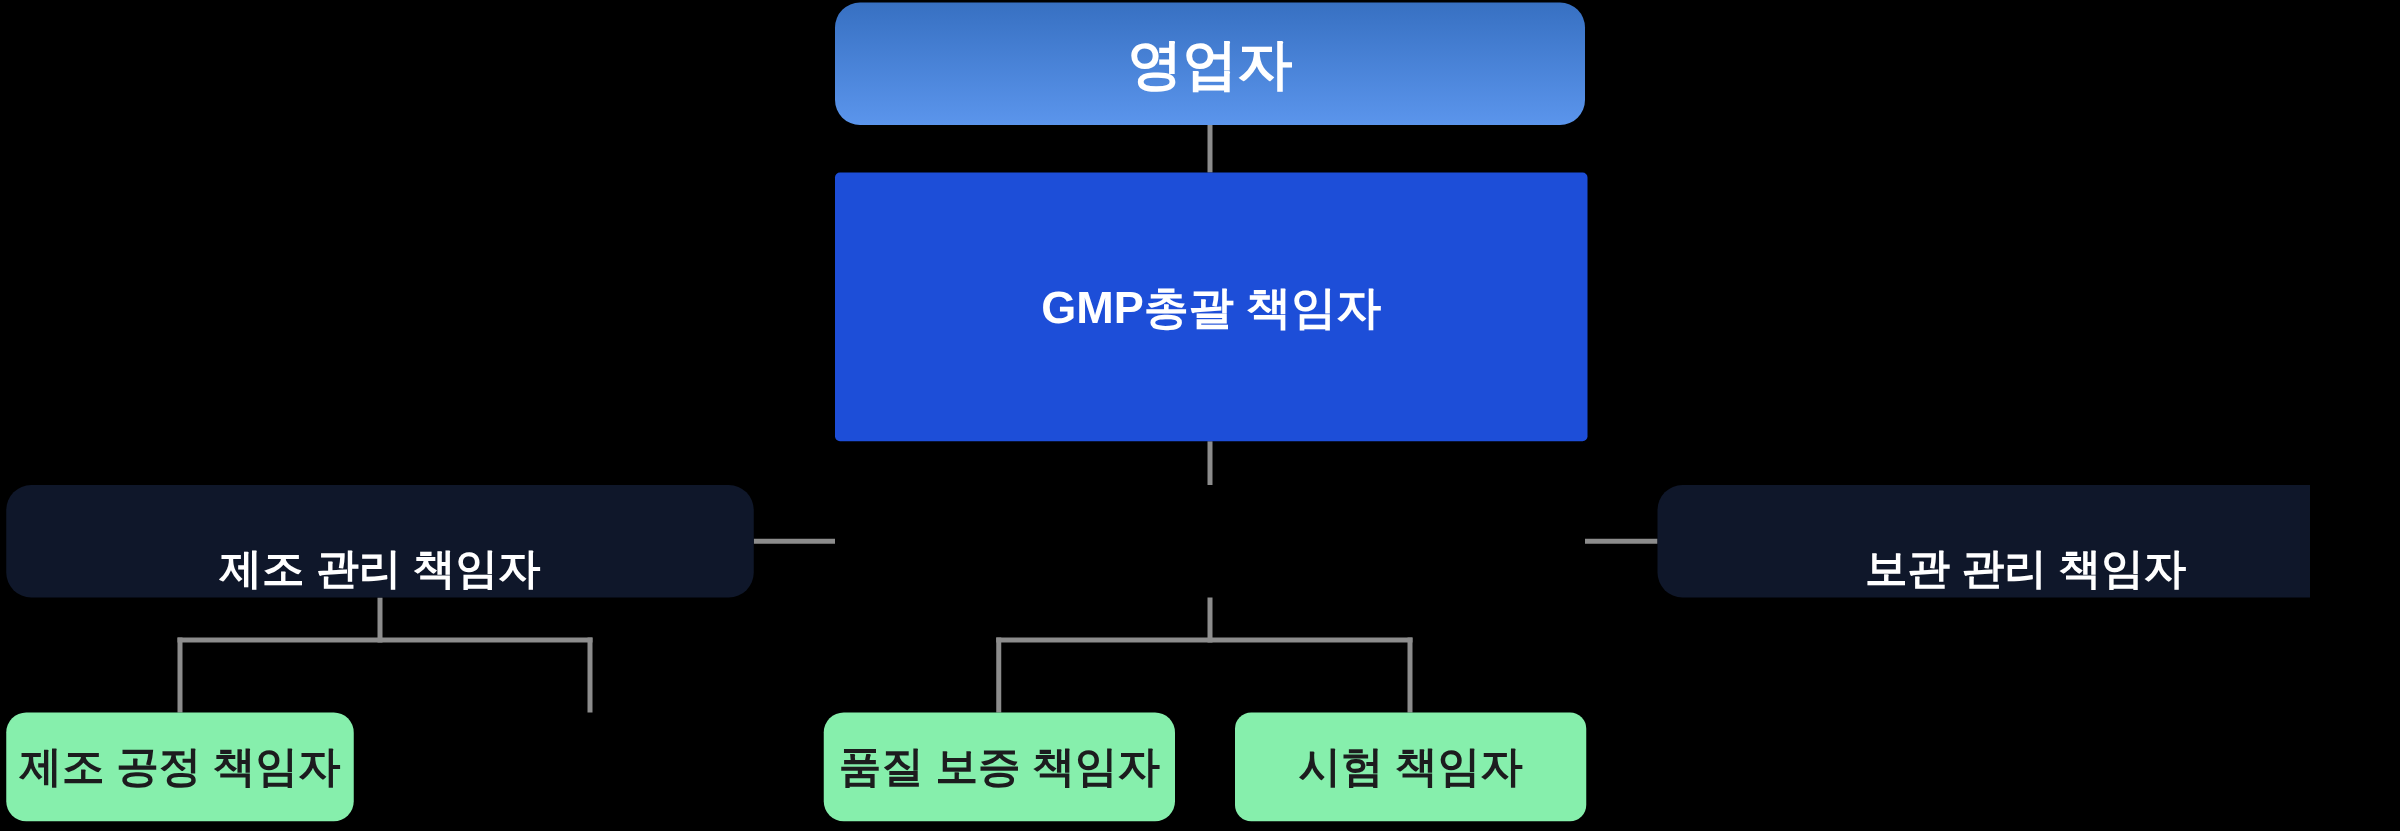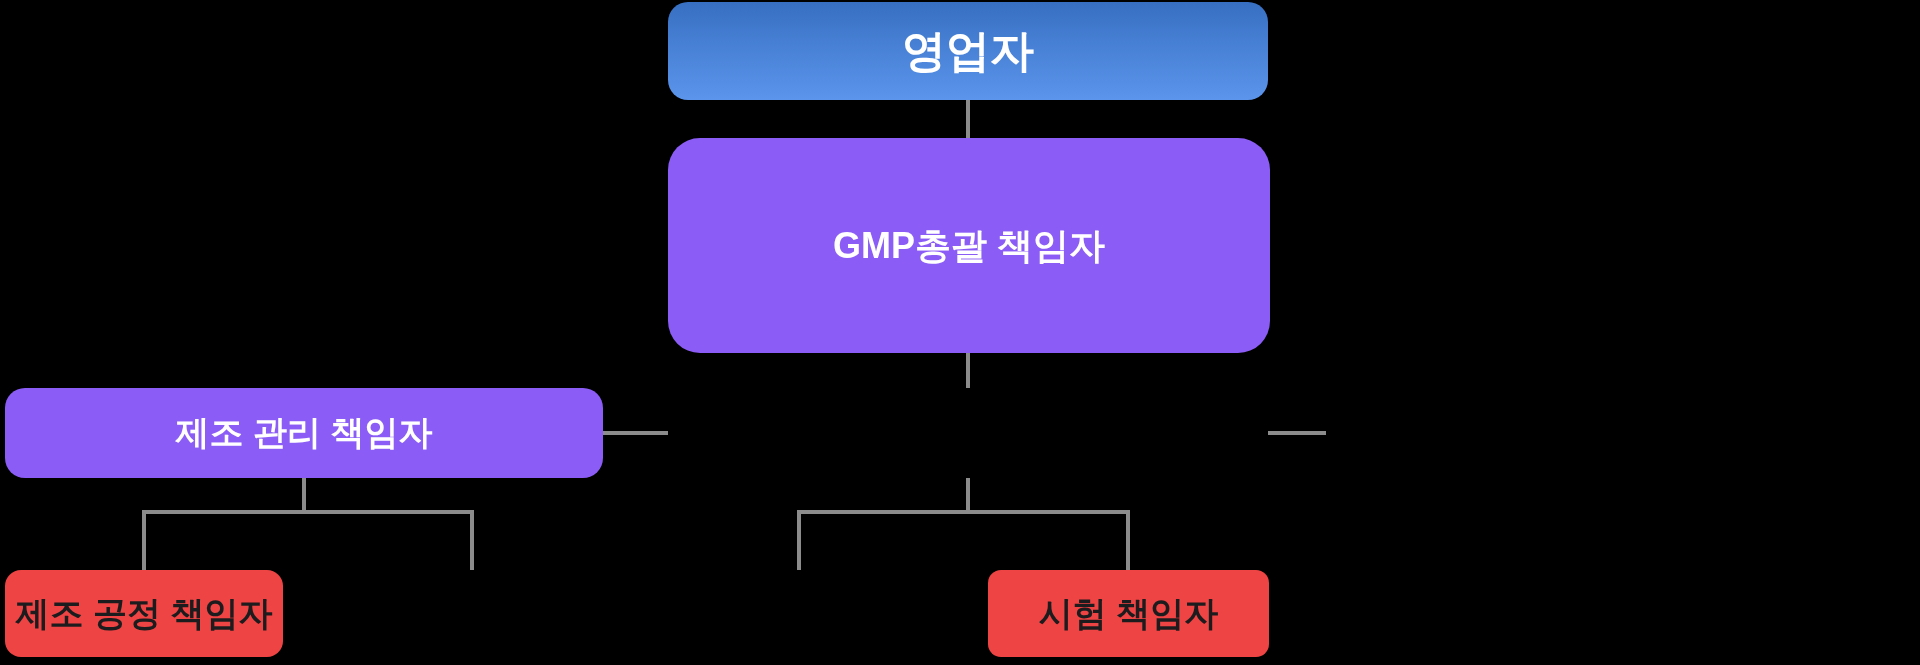--- a/index.html
+++ b/index.html
@@ -22,41 +22,41 @@
   .box-root {
     left: 668px; top: 2px; width: 600px; height: 98px;
     background: linear-gradient(180deg, #3770C2 0%, #5B95EC 100%);
     border-radius: 20px;
     color: #FFFFFF;
     font-size: 44px;
     font-weight: 700;
   }
   .box-gmp {
     left: 668px; top: 138px; width: 602px; height: 215px;
-    background: #8b5cf6;
-    border-radius: 32px;
+    background: #1d4ed8;
+    border-radius: 4px;
     color: #FFFFFF;
     font-size: 36px;
     font-weight: 700;
     flex-direction: column;
     line-height: 1.72;
   }
   .box-blue {
-    background: #8b5cf6;
+    background: #0f172a;
     border-radius: 20px;
     color: #FFFFFF;
     font-size: 34px;
     font-weight: 700;
-    top: 388px; height: 90px;
+    top: 388px; height: 90px; align-items: flex-end;
   }
   .box-mfg     { left: 5px;    width: 598px; }
   .box-quality { left: 668px;  width: 600px; }
   .box-storage { left: 1326px; width: 589px; }
   .box-light {
-    background: #ef4444;
+    background: #86efac;
     border-radius: 16px;
     color: #1C1C1E;
     font-size: 34px;
     font-weight: 600;
     top: 570px; height: 87px;
   }
   .box-w1 { left: 5px;   width: 278px; }
   .box-w2 { left: 331px; width: 281px; }
   .box-w3 { left: 659px; width: 281px; }
   .box-w4 { left: 988px; width: 281px; border-radius: 13px; }
@@ -101,21 +101,27 @@
     <span>영업자</span>
   </div>
 
   <div class="box box-gmp">
     <span>GMP총괄 책임자</span>
   </div>
 
   <div class="box box-blue box-mfg">
     <span>제조 관리 책임자</span>
   </div>
+  <div class="box box-blue box-storage">
+    <span>보관 관리 책임자</span>
+  </div>
 
   <div class="box box-light box-w1">
     <span>제조 공정 책임자</span>
+  </div>
+  <div class="box box-light box-w3">
+    <span>품질 보증 책임자</span>
   </div>
   <div class="box box-light box-w4">
     <span>시험 책임자</span>
   </div>
 
 </div>
 
 </body></html>

